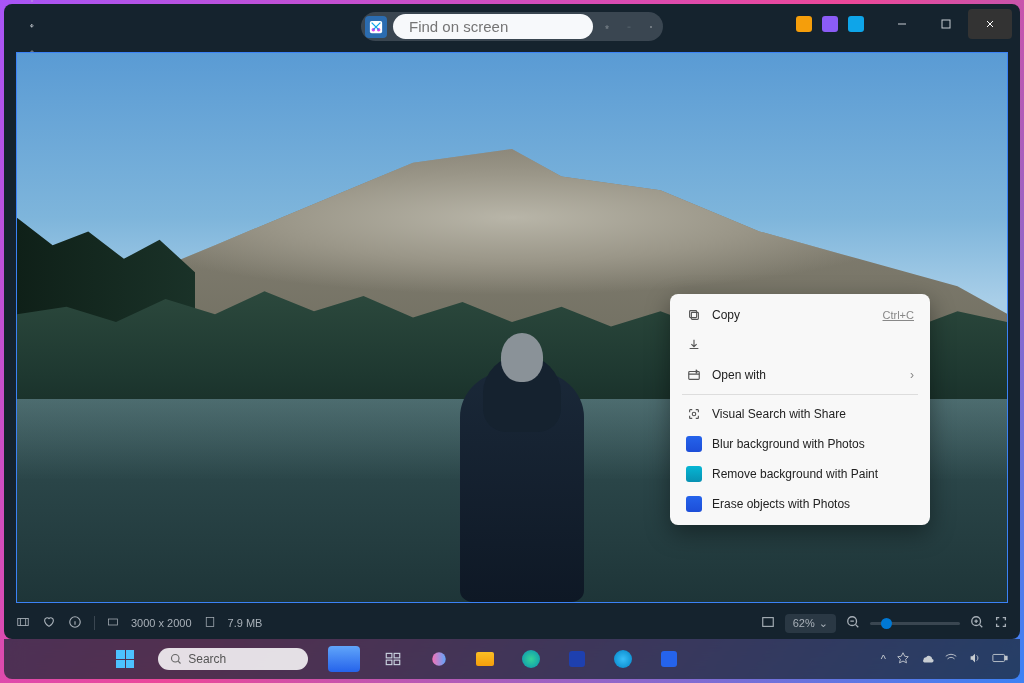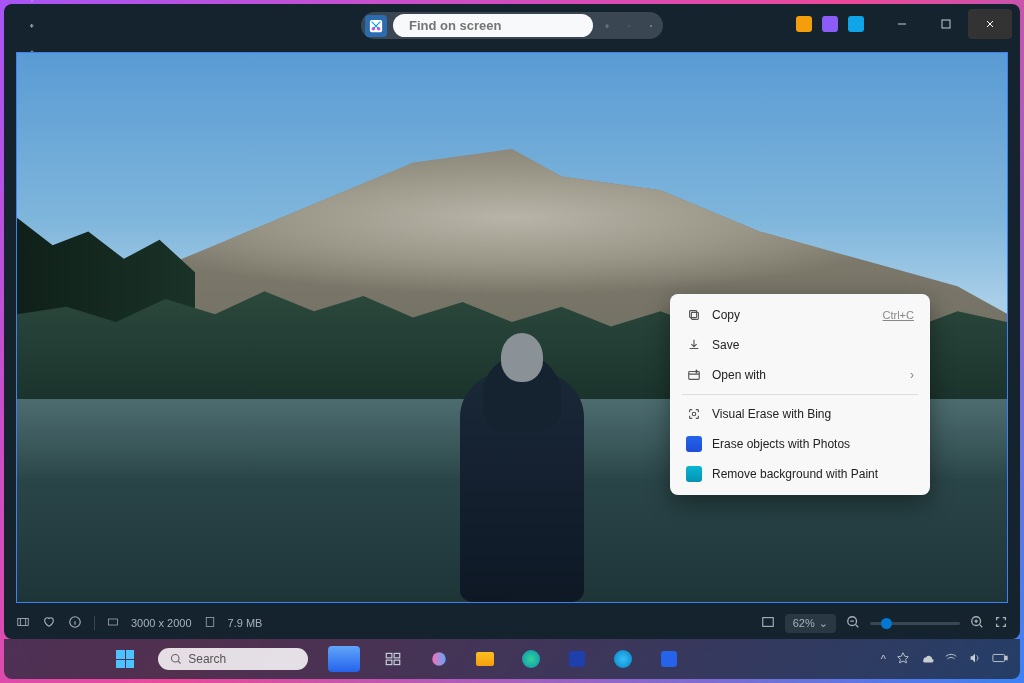--- a/index.html
+++ b/index.html
@@ -44,21 +44,21 @@
   width: 22px; height: 22px; border-radius: 4px;
   background: #2b6cb0; display: flex; align-items: center; justify-content: center;
 }
 .searchbox {
   display: flex; align-items: center;
   background: #f7f9fb; border-radius: 16px;
   padding: 4px 10px; width: 200px; gap: 6px;
 }
 .searchbox input {
   border: none; outline: none; background: transparent;
-  font-size: 13px; flex: 1; color: #333; font-weight: bold;
+  font-size: 15px; flex: 1; color: #333;
 }
 .win-controls { display: flex; gap: 0; margin-left: auto; }
 .win-btn {
   width: 44px; height: 30px; display: flex;
   align-items: center; justify-content: center;
   color: #c8cdd2; cursor: pointer; border-radius: 4px;
 }
 .win-btn.close { background: #333; }
 .tb-right-apps { display: flex; gap: 10px; margin-right: 8px; }
 .mini-app { width: 16px; height: 16px; border-radius: 3px; }
@@ -333,53 +333,58 @@
         </span>
       <span class="cm-label">Copy</span>
       <span class="cm-short">Ctrl+C</span>
     </div>
     <div class="cm-item">
       <span class="cm-icon">
           <svg viewBox="0 0 16 16" fill="none" stroke="#555" stroke-width="1.3">
             <path d="M8 2v8M5 7l3 3 3-3M3 12h10"></path>
           </svg>
         </span>
-      <span class="cm-label">Save</span>
     </div>
     <div class="cm-item">
       <span class="cm-icon">
           <svg viewBox="0 0 16 16" fill="none" stroke="#555" stroke-width="1.3">
             <rect x="2" y="4" width="12" height="9" rx="1"></rect>
             <path d="M2 7h12M10 2l2 2-2 2"></path>
           </svg>
         </span>
       <span class="cm-label">Open with</span>
       <span class="cm-chevron">›</span>
     </div>
     <div class="cm-sep"></div>
     <div class="cm-item">
       <span class="cm-icon">
           <svg viewBox="0 0 16 16" fill="none" stroke="#555" stroke-width="1.3">
             <path d="M3 3h3M3 3v3M13 3h-3M13 3v3M3 13h3M3 13v-3M13 13h-3M13 13v-3"></path>
             <circle cx="8" cy="8" r="2"></circle>
           </svg>
         </span>
-      <span class="cm-label">Visual Erase with Bing</span>
+      <span class="cm-label">Visual Search with Share</span>
     </div>
     <div class="cm-item">
       <span class="cm-icon">
           <span class="cm-app-icon" style="background:linear-gradient(#2563eb,#1d4ed8)"></span>
         </span>
+      <span class="cm-label">Blur background with Photos</span>
+    </div>
+    <div class="cm-item">
+      <span class="cm-icon">
+          <span class="cm-app-icon" style="background:linear-gradient(#06b6d4,#0891b2)"></span>
+        </span>
+      <span class="cm-label">Remove background with Paint</span>
+    </div>
+    <div class="cm-item">
+      <span class="cm-icon">
+          <span class="cm-app-icon" style="background:linear-gradient(#2563eb,#1d4ed8)"></span>
+        </span>
       <span class="cm-label">Erase objects with Photos</span>
-    </div>
-    <div class="cm-item">
-      <span class="cm-icon">
-          <span class="cm-app-icon" style="background:linear-gradient(#06b6d4,#0891b2)"></span>
-        </span>
-      <span class="cm-label">Remove background with Paint</span>
     </div>
   </div>
 
   <div class="statusbar">
     <span><svg width="14" height="14" viewBox="0 0 16 16" fill="none" stroke="currentColor">
           <rect x="2" y="4" width="12" height="8"></rect>
           <path d="M5 4v8M11 4v8"></path>
         </svg></span>
     <span><svg width="14" height="14" viewBox="0 0 16 16" fill="none" stroke="currentColor" stroke-width="1.3">
           <path d="M8 13s-5-3-5-7a3 3 0 0 1 5-2 3 3 0 0 1 5 2c0 4-5 7-5 7z"></path>

